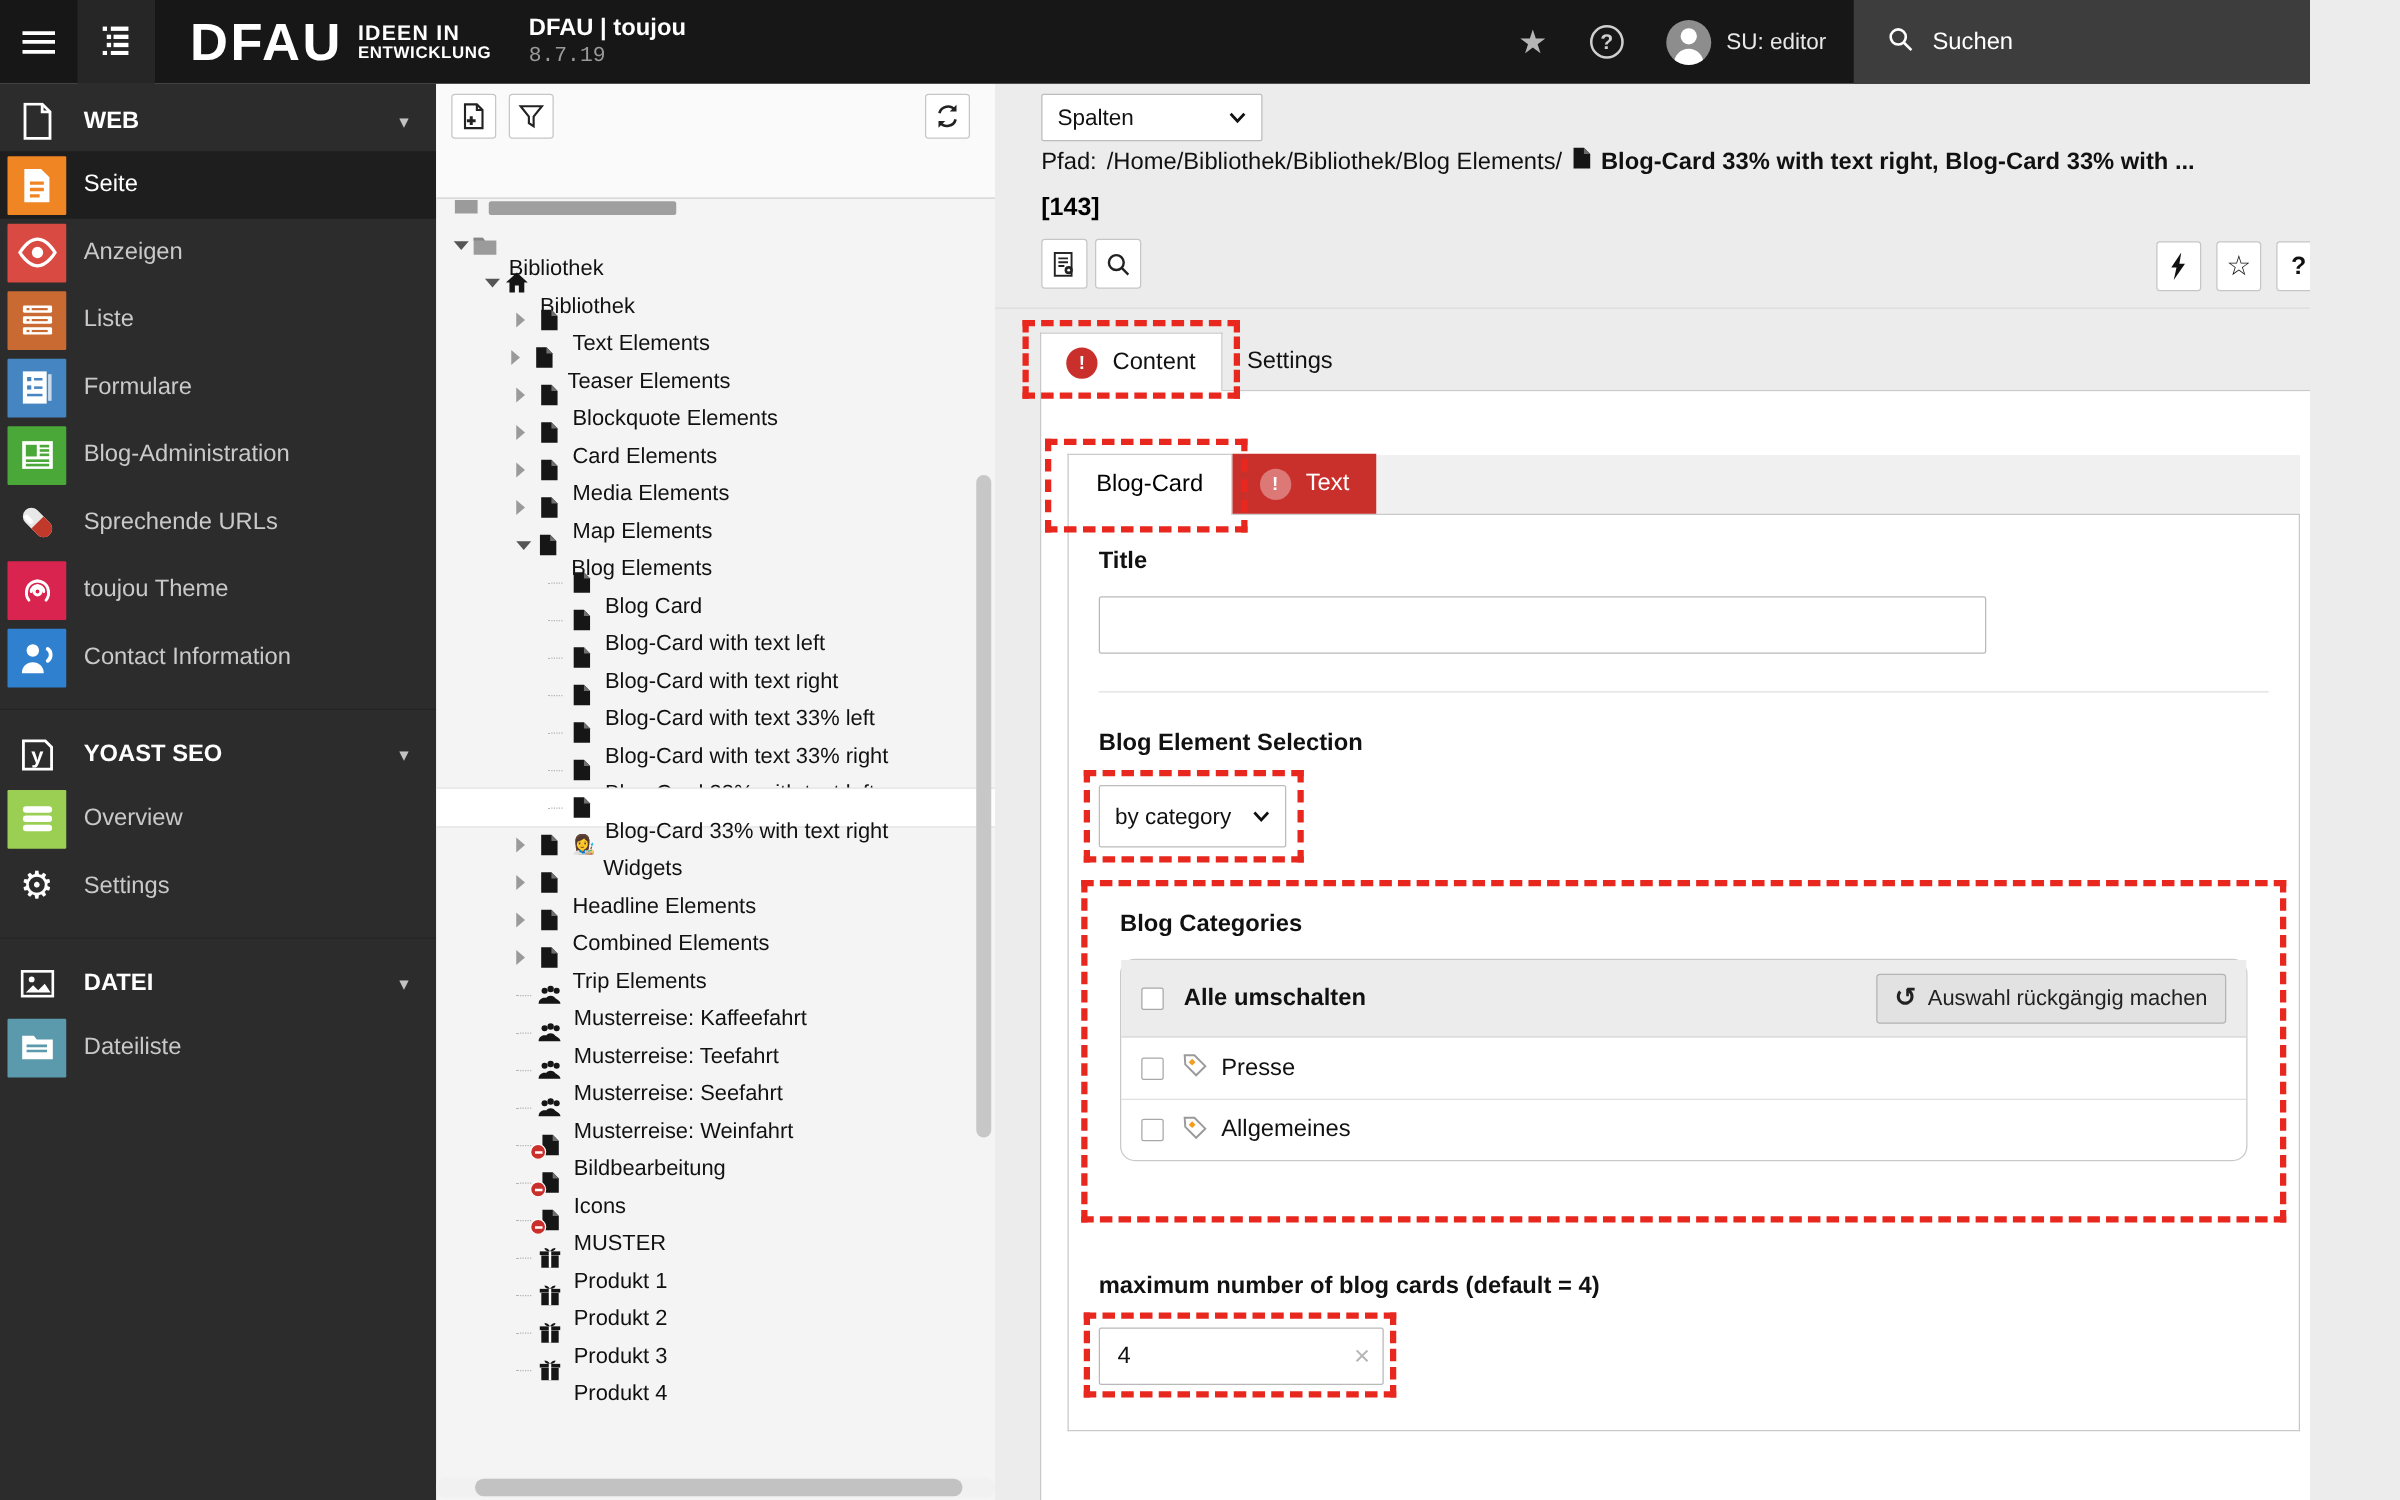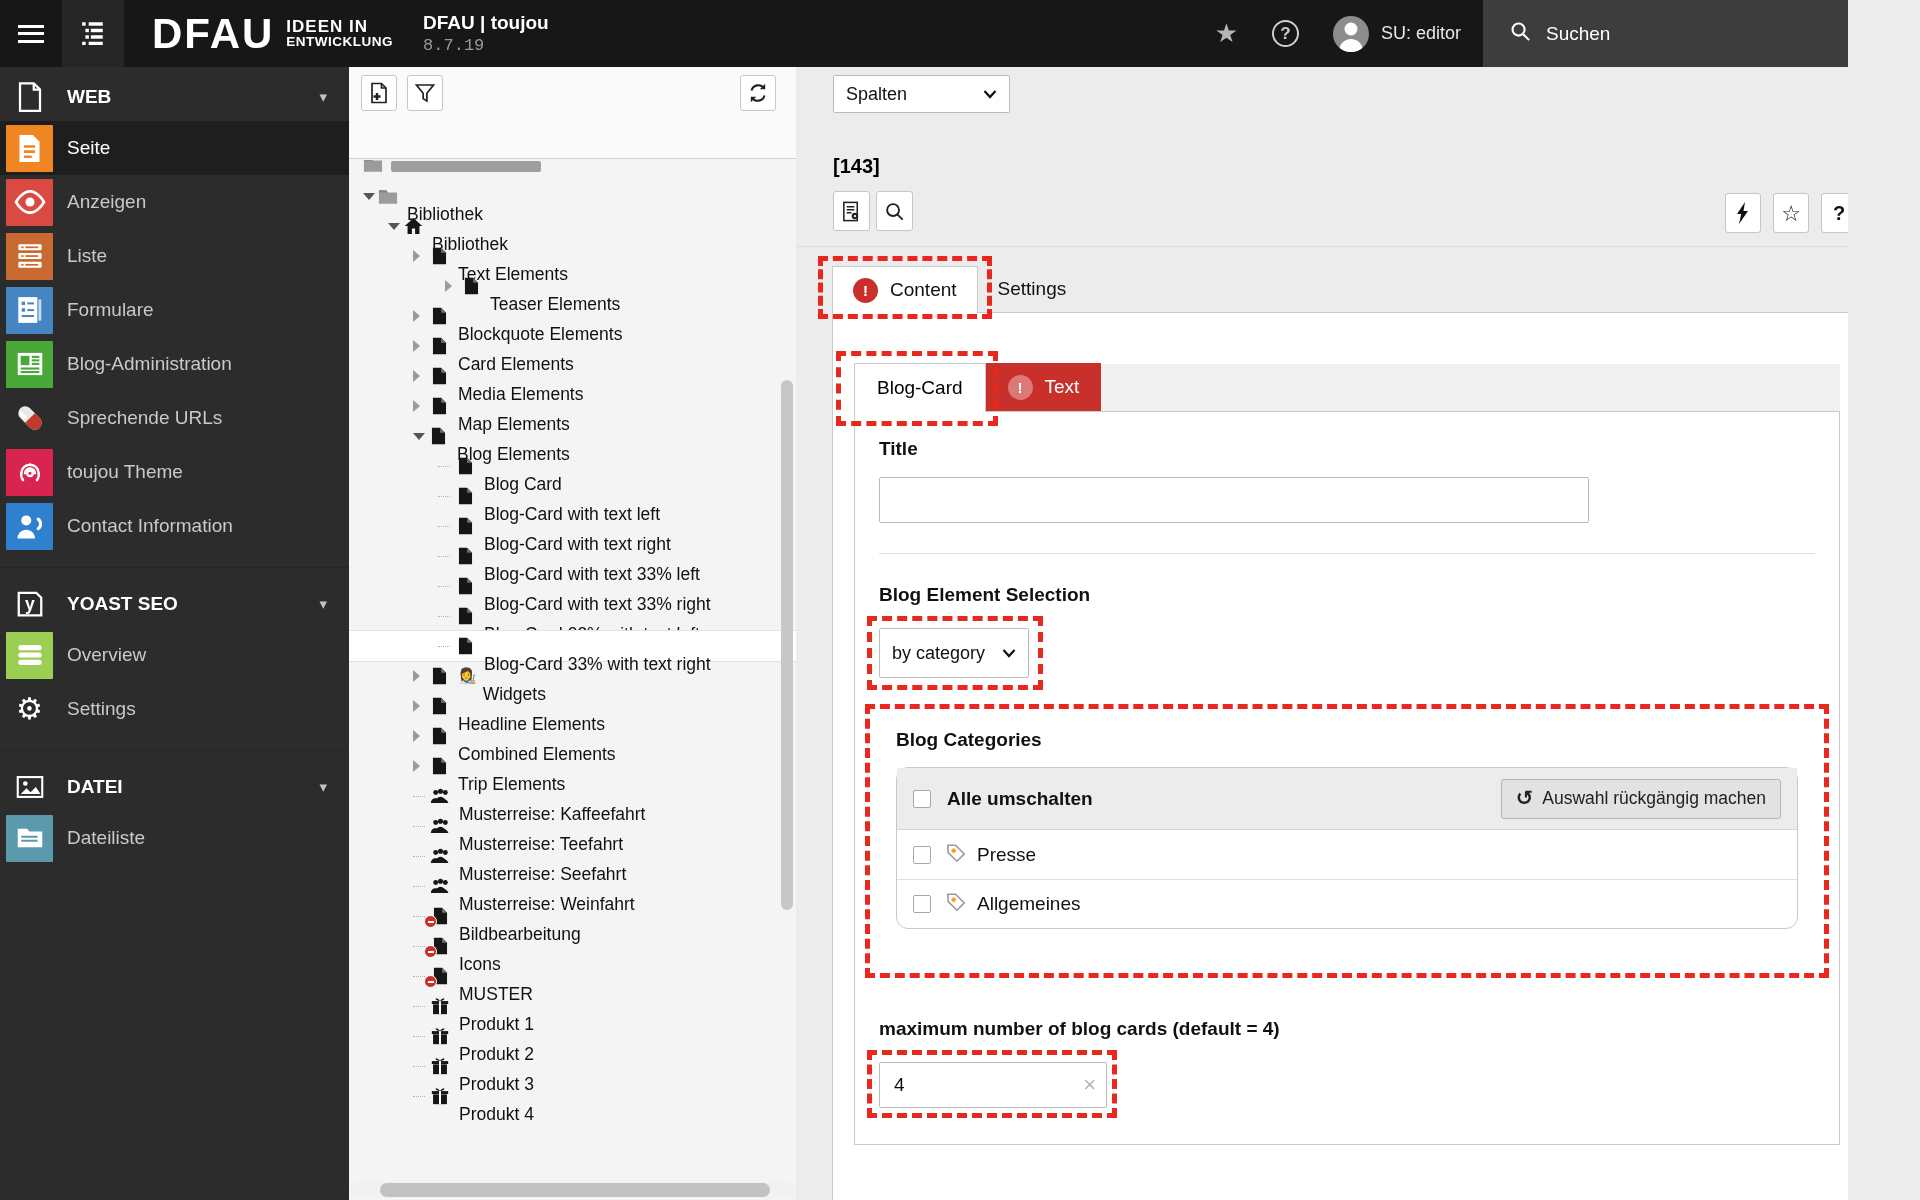--- a/index.html
+++ b/index.html
@@ -415,21 +415,21 @@
         <div class="trow" style="padding-left:64px">
           <span class="arrow closed"></span>
           <span class="ticon">
             <svg width="15" height="18" viewBox="0 0 18 22">
               <path d="M1 1h10l6 6v14H1z" fill="#161616"></path>
               <path d="M11 1v6h6z" fill="#707070"></path>
             </svg>
           </span>
           <span class="tlabel">Text Elements</span>
         </div>
-        <div class="trow" style="padding-left:96px">
+        <div class="trow" style="padding-left:60px">
           <span class="arrow closed"></span>
           <span class="ticon">
             <svg width="15" height="18" viewBox="0 0 18 22">
               <path d="M1 1h10l6 6v14H1z" fill="#161616"></path>
               <path d="M11 1v6h6z" fill="#707070"></path>
             </svg>
           </span>
           <span class="tlabel">Teaser Elements</span>
         </div>
         <div class="trow" style="padding-left:64px">
@@ -767,20 +767,29 @@
       </div>
   </div>
 
   <div class="main">
     <div class="docheader">
       <div class="select-box columns-select">
         <span class="sel-txt">Spalten</span>
         <svg width="14" height="10" viewBox="0 0 14 10">
             <path d="M1.5 2l5.5 6 5.5-6" fill="none" stroke="#111" stroke-width="2.2"></path>
           </svg>
+      </div>
+      <div class="path-line">
+        <span>Pfad:</span>
+        <span>/Home/Bibliothek/Bibliothek/Blog Elements/</span>
+        <span><svg width="15" height="19" viewBox="0 0 18 22">
+              <path d="M1 1h10l6 6v14H1z" fill="#161616"></path>
+              <path d="M11 1v6h6z" fill="#6b6b6b"></path>
+            </svg></span>
+        <span class="path-bold">Blog-Card 33% with text right, Blog-Card 33% with ...</span>
       </div>
       <div class="record-uid">[143]</div>
       <div class="dh-buttons">
         <div class="icon-btn">
           <svg width="23" height="23" viewBox="0 0 24 24">
               <rect x="4" y="2.5" width="14" height="19" fill="none" stroke="#222" stroke-width="1.6"></rect>
               <path d="M7 7h8M7 10.2h8M7 13.4h5" stroke="#222" stroke-width="1.6"></path>
               <circle cx="15.6" cy="16.8" r="3.4" fill="#222"></circle>
               <circle cx="15.6" cy="16.8" r="1.2" fill="#fff"></circle>
             </svg>

